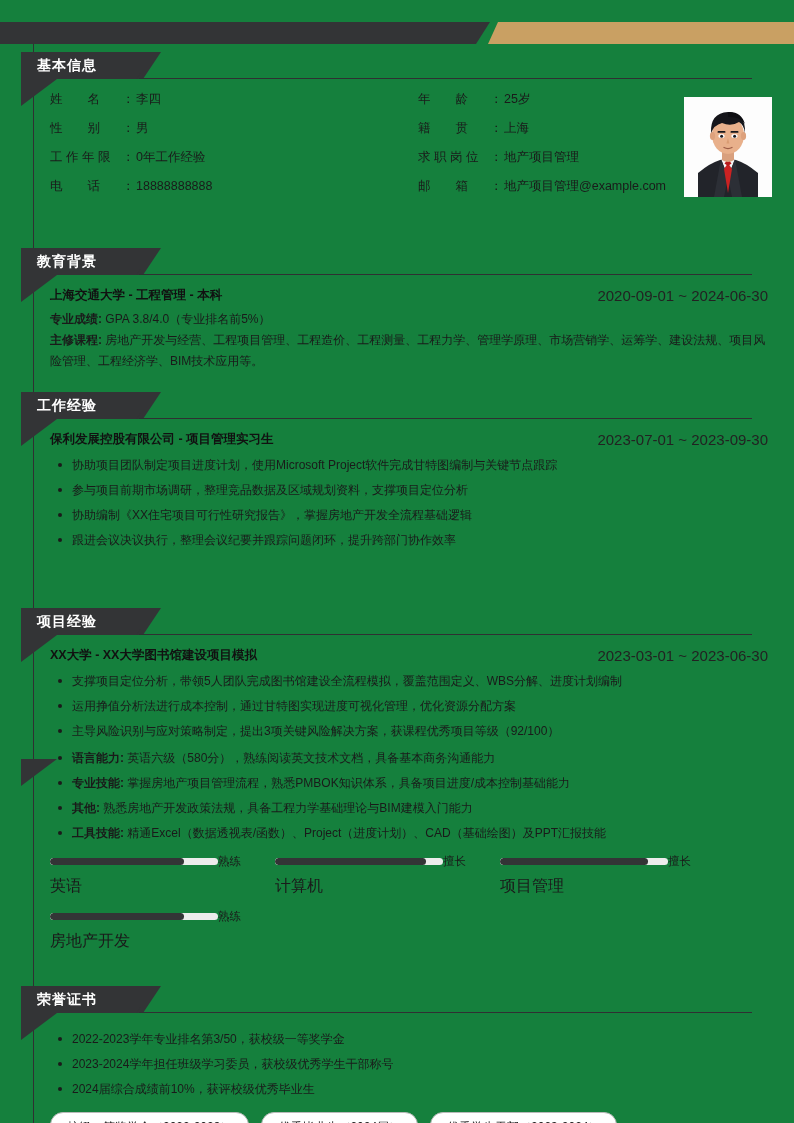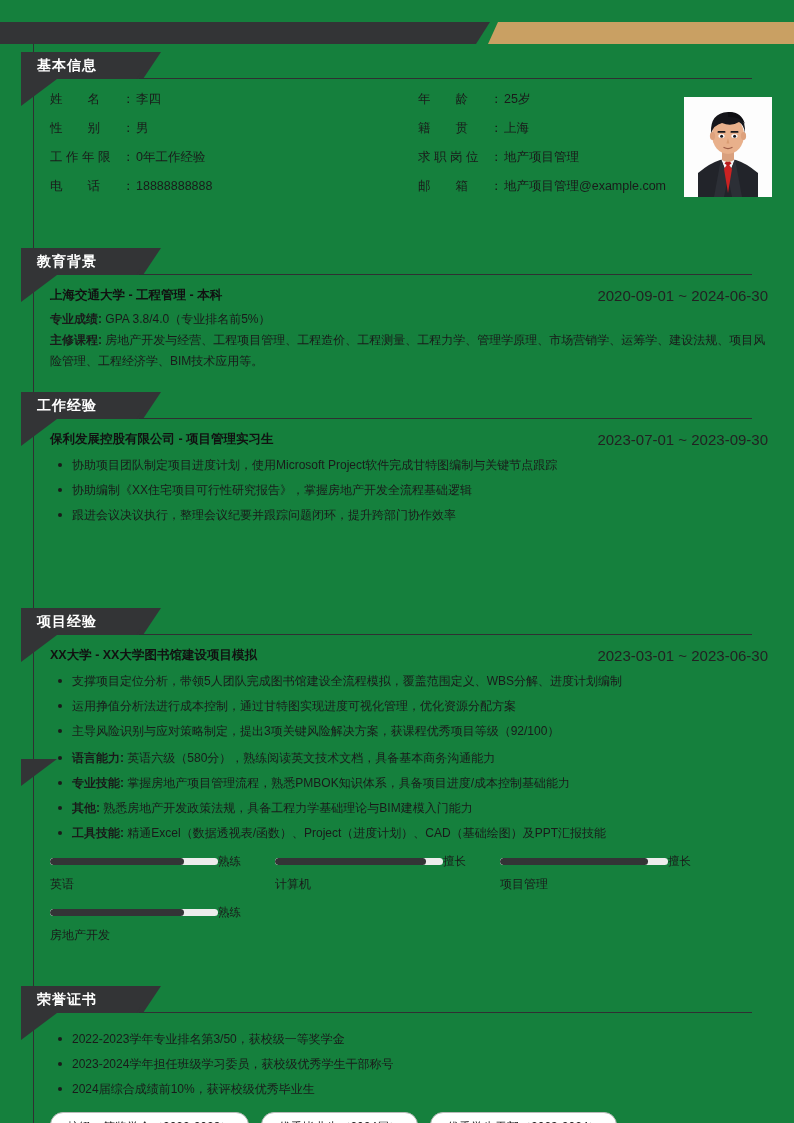--- a/index.html
+++ b/index.html
@@ -226,21 +226,21 @@
     height: 7px;
     border-radius: 4px;
     background: #333436;
   }
   .skill-level {
     font-size: 11.5px;
     color: #1a1a1a;
     white-space: nowrap;
   }
   .skill-name {
-    font-size: 12px;
+    font-size: 16px;
     margin-top: 7px;
     color: #1a1a1a;
   }
 
   
   .tags {
     display: flex;
     flex-wrap: wrap;
     gap: 12px;
     margin-top: 10px;
@@ -401,20 +401,21 @@
       <div class="sec-rule"></div>
     </div>
     <div class="sec-head-tail" style="position:absolute;left:21px;top:27px;"></div>
     <div class="sec-body">
       <div class="entry-head">
         <div class="entry-title">保利发展控股有限公司 - 项目管理实习生</div>
         <div class="entry-date">2023-07-01 ~ 2023-09-30</div>
       </div>
       <ul class="bullets">
         <li>协助项目团队制定项目进度计划，使用Microsoft Project软件完成甘特图编制与关键节点跟踪</li>
+        <li>参与项目前期市场调研，整理竞品数据及区域规划资料，支撑项目定位分析</li>
         <li>协助编制《XX住宅项目可行性研究报告》，掌握房地产开发全流程基础逻辑</li>
         <li>跟进会议决议执行，整理会议纪要并跟踪问题闭环，提升跨部门协作效率</li>
       </ul>
     </div>
   </div>
 
   <div class="section" style="top:608px;">
     <div class="sec-head">
       <div class="sec-head-bar"></div>
       <div class="sec-head-stripe">

